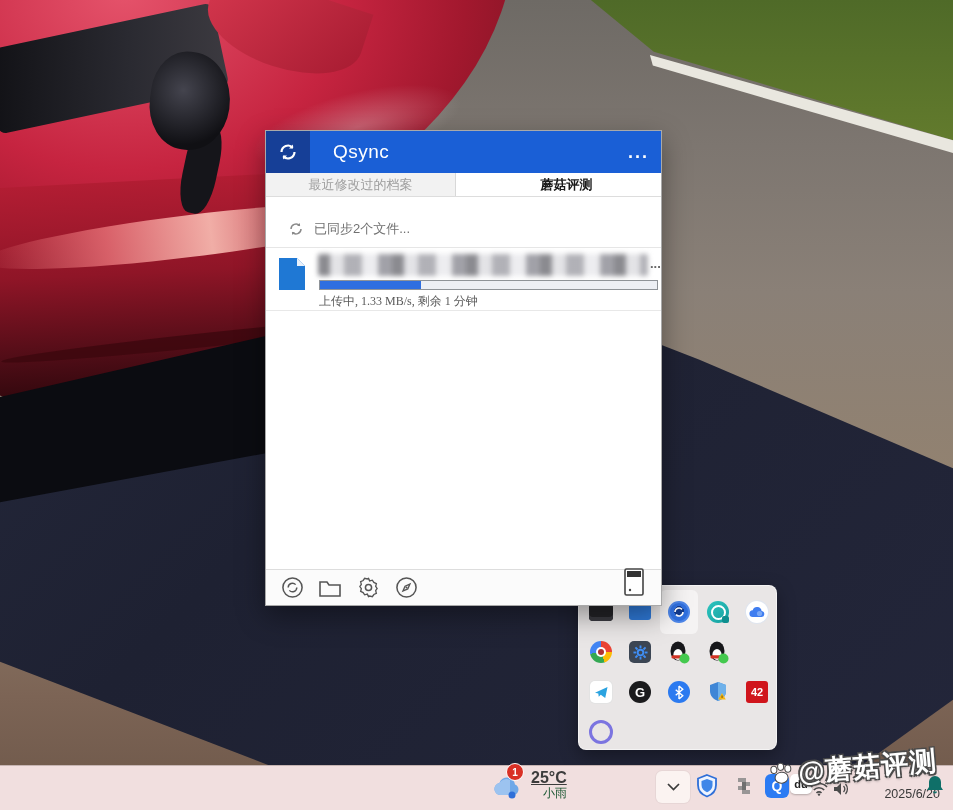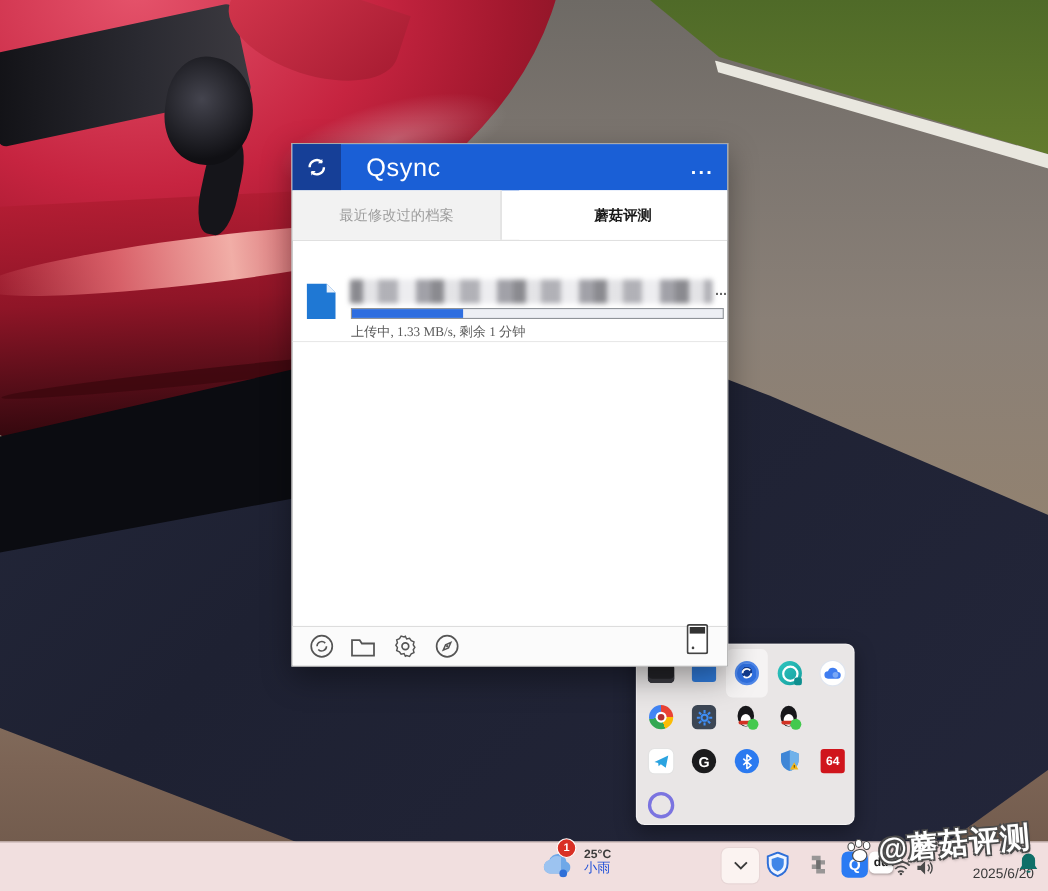--- a/index.html
+++ b/index.html
@@ -39,24 +39,24 @@
     border-radius:45% 55% 50% 50%;background:radial-gradient(circle at 40% 40%,#44444e,#101014 72%);}
   .mirror-stalk{left:184px;top:122px;width:34px;height:92px;transform:rotate(12deg);border-radius:40%;background:#15151a;}
   .hood-hl{left:250px;top:92px;width:215px;height:70px;transform:rotate(-14deg);border-radius:50%;
     background:radial-gradient(ellipse at 50% 50%,rgba(255,255,255,.30),rgba(255,255,255,0) 70%);}
 
   
   .qwin{left:265px;top:130px;width:397px;height:476px;background:#fff;z-index:30;
         border:1px solid #a9a9a9;box-shadow:0 10px 26px rgba(0,0,0,.38);box-sizing:border-box;}
   .qhead{left:0;top:0;width:100%;height:42px;background:#1a5fd6;display:flex;align-items:center;}
   .qhead-icon{width:44px;height:42px;background:#163f97;display:flex;align-items:center;justify-content:center;flex:0 0 44px;}
-  .qtitle{color:#fff;font-size:23px;margin-left:23px;letter-spacing:.5px;font-weight:400;}
+  .qtitle{color:#fff;font-size:19px;margin-left:23px;letter-spacing:.5px;font-weight:400;}
   .qmenu{position:absolute;right:12px;top:0;height:42px;display:flex;align-items:center;color:#fff;
          font-size:18px;font-weight:700;letter-spacing:2px;cursor:default;line-height:0;padding-top:0px;}
-  .qtabs{left:0;top:42px;width:100%;height:46px;display:flex;border-bottom:1px solid #ddd;box-sizing:border-box;gap:16px;}
+  .qtabs{left:0;top:42px;width:100%;height:24px;display:flex;border-bottom:1px solid #ddd;box-sizing:border-box;gap:16px;}
   .qtab{flex:1;display:flex;align-items:center;justify-content:center;font-size:13px;}
   .qtab.inactive{background:#f2f2f2;color:#9e9e9e;border-right:1px solid #d8d8d8;}
   .qtab.active{background:#fff;color:#1a1a1a;font-weight:700;}
   .qstatus{left:0;top:80px;width:100%;height:37px;display:flex;align-items:center;gap:10px;
            padding-left:22px;box-sizing:border-box;border-bottom:1px solid #e6e6e6;color:#707070;font-size:13px;}
   .qitem{left:0;width:100%;height:63px;border-bottom:1px solid #e8e8e8;box-sizing:border-box;}
   .qitem1{top:117px;} .qitem2{top:180px;}
   .fileicon{left:12px;top:9px;}
   .blurname{left:52px;top:6px;width:330px;height:22px;border-radius:2px;filter:blur(2.4px);
     background:repeating-linear-gradient(90deg,rgba(118,118,124,.85) 0 12px,rgba(226,226,229,.95) 12px 26px,rgba(158,158,165,.8) 26px 44px,rgba(236,236,239,.95) 44px 60px,rgba(138,138,146,.8) 60px 74px);}
@@ -83,22 +83,22 @@
   .sq{width:22px;height:22px;border-radius:5px;display:flex;align-items:center;justify-content:center;
       color:#fff;font-weight:700;font-size:11px;}
   .circ{width:22px;height:22px;border-radius:50%;display:flex;align-items:center;justify-content:center;}
 
   
   .taskbar{left:0;top:765px;width:953px;height:45px;background:#f1dfdf;z-index:40;border-top:1px solid #c6b4b2;box-sizing:border-box;}
   .weather{left:492px;top:3px;display:flex;align-items:center;gap:7px;}
   .wbadge{position:absolute;left:14px;top:-7px;width:16px;height:16px;border-radius:50%;background:#d93025;
           color:#fff;font-size:10px;font-weight:700;display:flex;align-items:center;justify-content:center;border:1px solid #fff;}
   .wtxt{display:flex;flex-direction:column;line-height:1.15;}
-  .wtemp{font-size:11px;color:#3c3c3c;font-weight:700;}
-  .wcond{font-size:12px;color:#1d4ed8;}
+  .wtemp{font-size:16px;color:#3c3c3c;font-weight:700;text-decoration:underline;}
+  .wcond{font-size:12px;color:#14532d;margin-left:12px;}
   .chevbtn{left:656px;top:5px;width:34px;height:32px;background:#fbf3f1;border-radius:6px;
            display:flex;align-items:center;justify-content:center;box-shadow:0 0 0 1px rgba(0,0,0,.04);}
   .trayico{top:7px;width:26px;height:26px;display:flex;align-items:center;justify-content:center;}
   .datewrap{left:852px;top:3px;width:88px;text-align:right;}
   .datetxt{font-size:12.5px;color:#3a3a3a;margin-top:18px;text-align:right;}
   .qblue{width:24px;height:24px;border-radius:6px;background:#2b7bf3;color:#fff;font-weight:700;font-size:14px;
          display:flex;align-items:center;justify-content:center;}
   .dubad{width:22px;height:20px;border-radius:5px;background:#fff;color:#222;font-weight:700;font-size:11px;
          display:flex;align-items:center;justify-content:center;box-shadow:0 1px 2px rgba(0,0,0,.25);}
 
@@ -218,21 +218,21 @@
   </div>
   <div class="ticon c4 r3">
     <svg width="22" height="22" viewBox="0 0 22 22">
         <path d="M11 1l8 3v6c0 5-3.5 8.5-8 10-4.5-1.5-8-5-8-10V4z" fill="#3f86d6"></path>
         <path d="M11 1l8 3v6c0 5-3.5 8.5-8 10z" fill="#6fb1ea"></path>
         <path d="M15 12l3.8 6.6h-7.6z" fill="#f5b718"></path>
         <rect x="14.6" y="14.5" width="0.9" height="2.4" fill="#5a4404"></rect>
       </svg>
   </div>
   <div class="ticon c5 r3">
-    <div class="sq" style="background:#d0151c;border-radius:3px;">64</div>
+    <div class="sq" style="background:#d0151c;border-radius:3px;">42</div>
   </div>
 
   <div class="ticon c1 r4">
     <div style="width:18px;height:18px;border:3.5px solid #7b74e0;border-radius:50%;background:transparent;"></div>
   </div>
 </div>
 
 <div class="abs qwin">
   <div class="abs qhead">
     <div class="qhead-icon">
@@ -244,20 +244,28 @@
     </div>
     <span class="qtitle">Qsync</span>
     <span class="qmenu">...</span>
   </div>
 
   <div class="abs qtabs">
     <div class="qtab inactive">最近修改过的档案</div>
     <div class="qtab active">蘑菇评测</div>
   </div>
 
+  <div class="abs qstatus">
+    <svg width="16" height="16" viewBox="0 0 16 16">
+        <path d="M3 8a5 5 0 0 1 8.7-3.3M13 8a5 5 0 0 1-8.7 3.3" stroke="#8a8a8a" stroke-width="1.5" fill="none"></path>
+        <path d="M12 2v3h-3z" fill="#8a8a8a"></path>
+        <path d="M4 14v-3h3z" fill="#8a8a8a"></path>
+      </svg>
+    <span>已同步2个文件...</span>
+  </div>
 
   <div class="abs qitem qitem1">
     <svg class="abs fileicon" width="28" height="34" viewBox="0 0 28 34">
         <path d="M1 1h18l8 8v24H1z" fill="#1f78d4"></path>
         <path d="M19 1l8 8h-8z" fill="#e9f1fb"></path>
       </svg>
     <div class="abs blurname"></div>
     <span class="abs name-ell">...</span>
     <div class="abs pbar">
       <div class="pfill" style="width: 30%;"></div>

